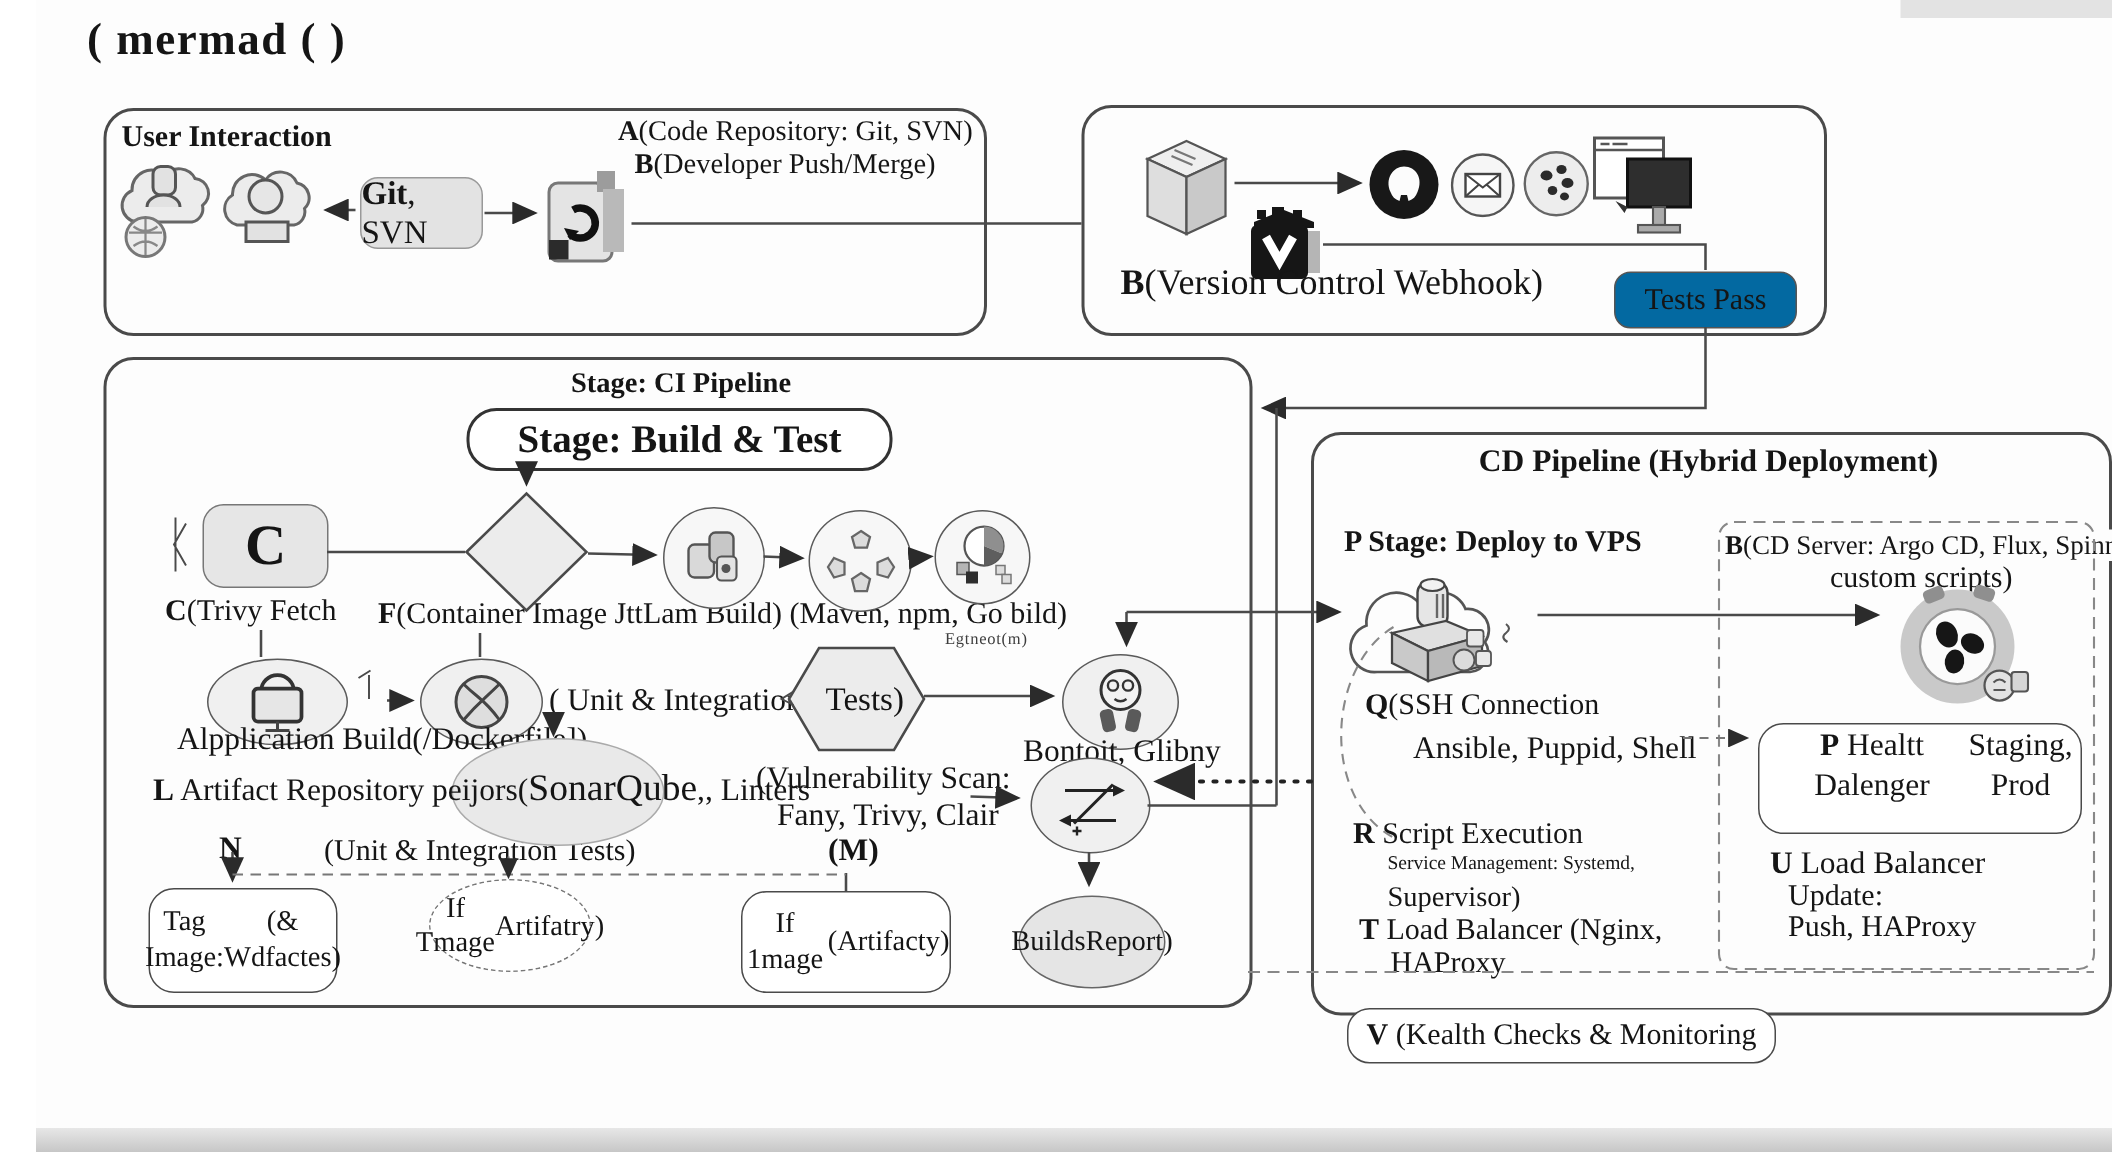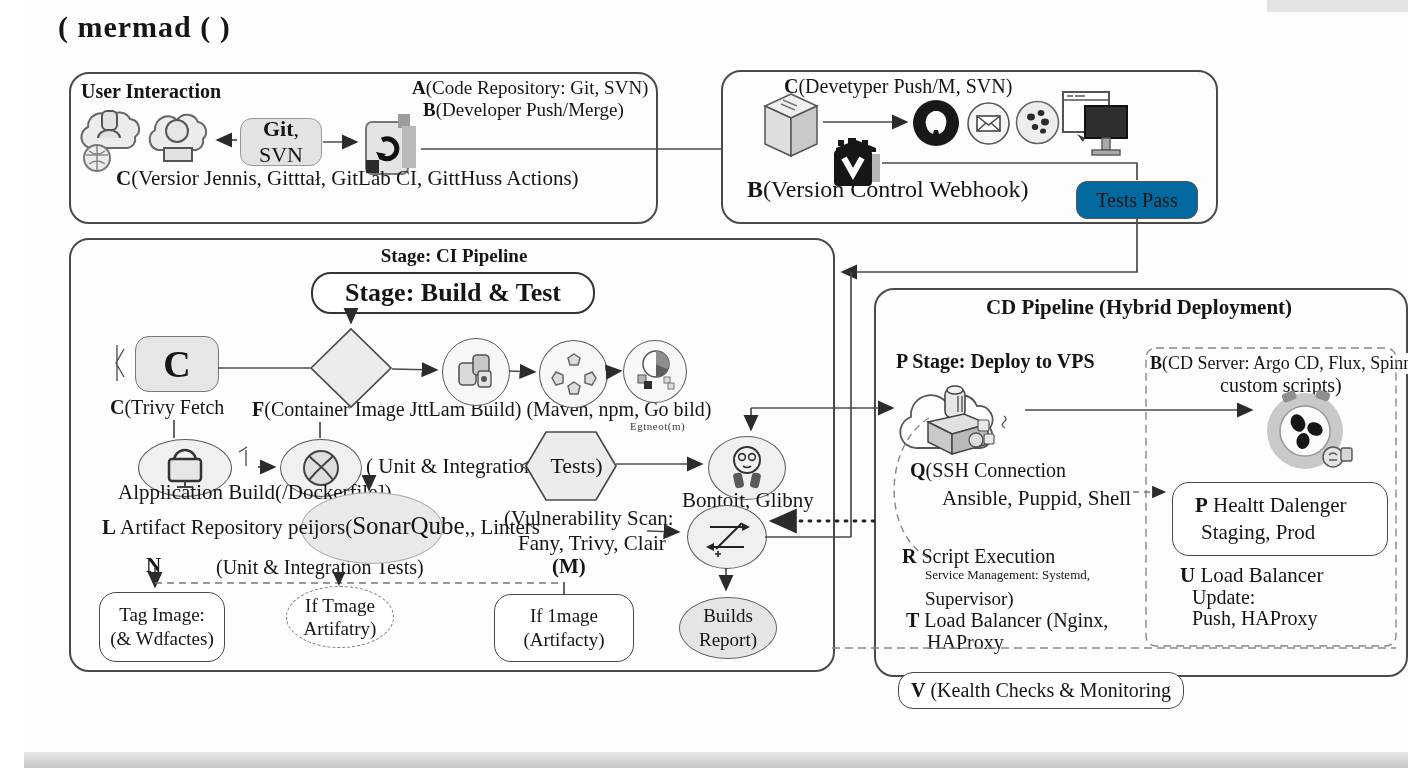--- a/index.html
+++ b/index.html
@@ -3,24 +3,24 @@
 <meta charset="utf-8">
 <style>
   html,body{margin:0;padding:0;background:#fff;}
   #canvas{position:relative;width:1408px;height:768px;background:#fdfdfd;overflow:hidden;
           font-family:Liberation Serif, serif;color:#151515;margin-left:24px;}
   .abs{position:absolute;}
   .t{position:absolute;white-space:nowrap;color:#151515;}
   .b{font-weight:bold;}
   .box{position:absolute;border:2px solid #4a4a4a;border-radius:20px;background:transparent;}
   .sbox{position:absolute;border:1.7px solid #4a4a4a;border-radius:14px;background:#fff;
-        display:flex;flex-direction:column;align-items:center;justify-content:center;text-align:center;}
+        display:flex;flex-direction:row;align-items:center;justify-content:center;text-align:center;}
   .ell{position:absolute;border:1.6px solid #5a5a5a;border-radius:50%;background:#f0f0f0;
        display:flex;align-items:center;justify-content:center;}
-  .ctr{display:flex;align-items:center;justify-content:center;text-align:center;}
+  .ctr{display:flex;align-items:center;justify-content:center;}
   svg{display:block;}
   #wires{position:absolute;left:0;top:0;z-index:5;pointer-events:none;}
   .shade{position:absolute;pointer-events:none;}
 </style>
 </head>
 <body>
 
 <div id="canvas">
 
   <div class="shade" style="left:1243px;top:0;width:165px;height:12px;background:#d7d7d7;opacity:.7;"></div>
@@ -64,28 +64,22 @@
     <svg width="58" height="68" viewBox="0 0 58 68">
       <path d="M10,10 h26 l10,10 v36 a6,6 0 0 1 -6,6 h-30 a6,6 0 0 1 -6,-6 v-40 a6,6 0 0 1 6,-6 z" fill="#e4e4e4" stroke="#777" stroke-width="2"></path>
       <rect x="36" y="2" width="12" height="14" fill="#9c9c9c"></rect>
       <rect x="4" y="48" width="13" height="13" fill="#2b2b2b"></rect>
       <rect x="40" y="14" width="14" height="42" fill="#b9b9b9"></rect>
       <path d="M20,28 a10,10 0 1 1 -2,16" fill="none" stroke="#111" stroke-width="5"></path>
       <path d="M14,40 l4,8 l6,-6 z" fill="#111"></path>
     </svg>
   </div>
 
-  <div class="t" style="left:92px;top:166px;font-size:21px;">
-    <span class="b">C</span><span>(Versior Jennis, Gitttał, GitLab CI, GittHuss Actions)</span>
-  </div>
 
   <div class="box" style="left:697px;top:70px;width:493px;height:150px;"></div>
-  <div class="t" style="left:760px;top:75px;font-size:20px;">
-    <span class="b">C</span><span>(Devetyper Push/M, SVN)</span>
-  </div>
 
   <div class="abs" style="left:737px;top:90px;">
     <svg width="60" height="72" viewBox="0 0 60 72">
       <polygon points="30,4 56,16 30,28 4,16" fill="#efefef" stroke="#555" stroke-width="1.5"></polygon>
       <polygon points="4,16 30,28 30,66 4,54" fill="#dedede" stroke="#555" stroke-width="1.5"></polygon>
       <polygon points="56,16 30,28 30,66 56,54" fill="#c9c9c9" stroke="#555" stroke-width="1.5"></polygon>
       <path d="M22,10 l14,6 M20,14 l14,6" stroke="#777" stroke-width="1.5"></path>
     </svg>
   </div>
   <div class="abs" style="left:888px;top:99px;">

